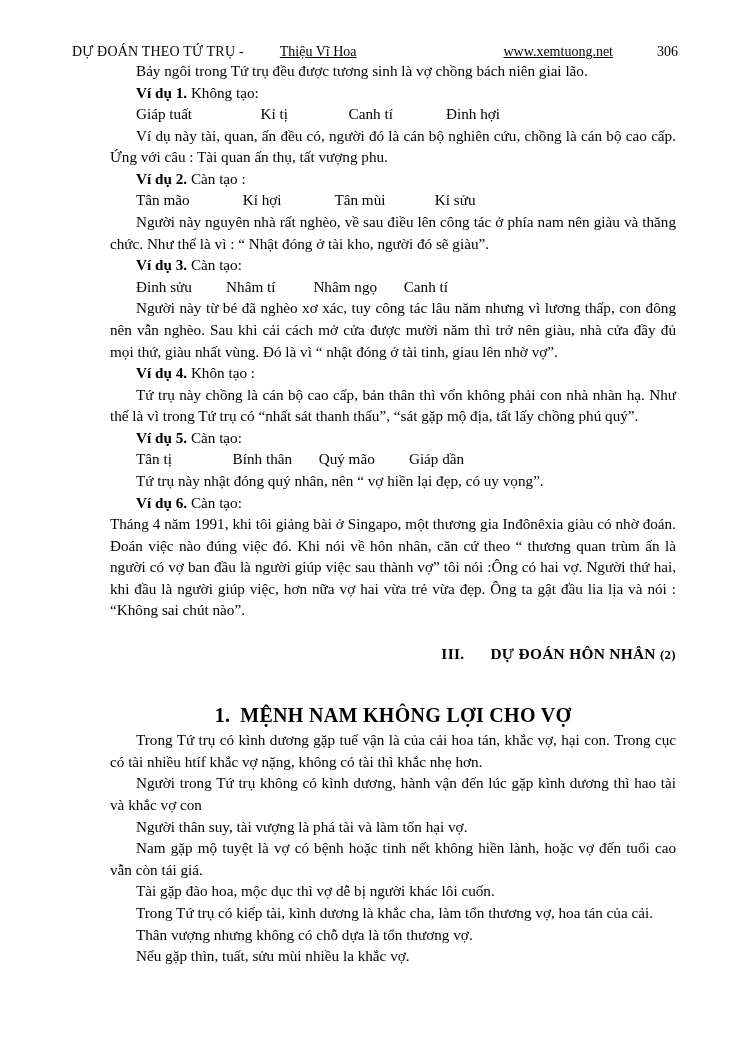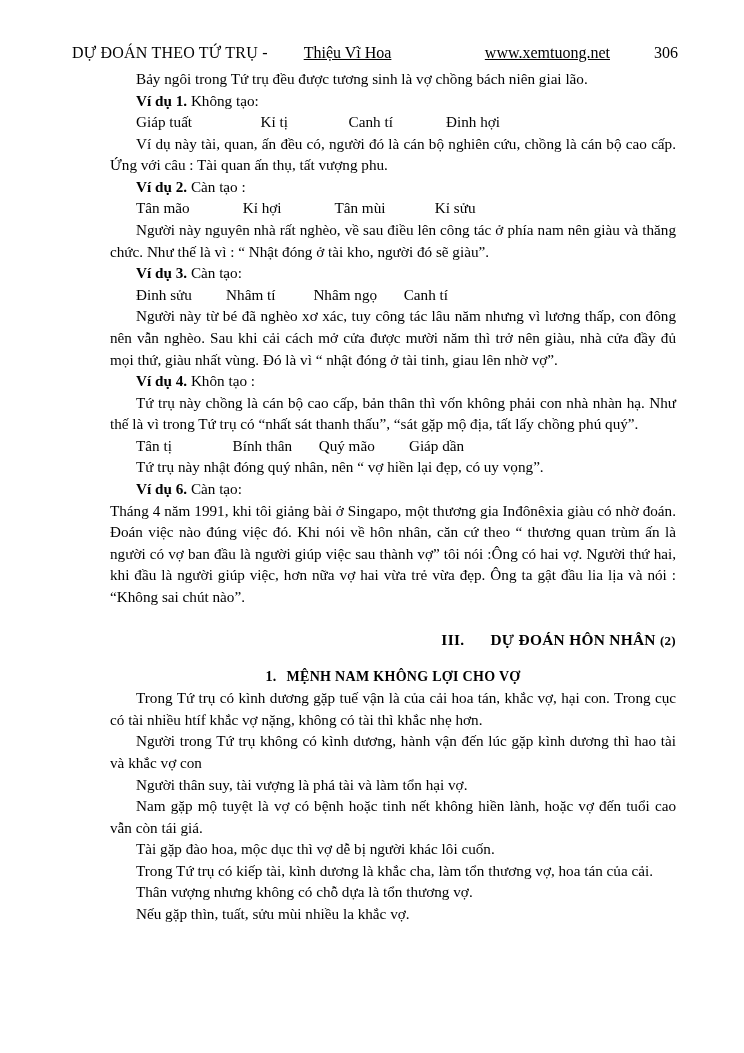--- a/index.html
+++ b/index.html
@@ -18,22 +18,21 @@
     position: relative;
     width: 744px;
     height: 1053px;
     box-sizing: border-box;
     padding: 44px 62px 0 66px;
   }
   
   .header {
     display: flex;
     align-items: baseline;
-    font-size: 16px;
-    margin-bottom: 6px;
+    font-size: 14px;
     padding: 0 4px 0 6px;
   }
   .header .title {
     font-weight: normal;
     letter-spacing: 0.2px;
     white-space: nowrap;
   }
   .header .author {
     margin-left: 36px;
     white-space: nowrap;
@@ -84,22 +83,22 @@
   }
   .section-title .num {
     margin-right: 26px;
   }
   .section-title .small {
     font-size: 13px;
   }
   .subsection-title {
     text-align: center;
     font-weight: bold;
-    font-size: 14px;
-    margin-top: 16px;
+    font-size: 20px;
+    margin-top: 36px;
     letter-spacing: 0.3px;
   }
   .subsection-title .num {
     margin-right: 10px;
   }
   .after-heading {
     margin-top: 10px;
   }
 </style>
 </head>
@@ -126,20 +125,21 @@
     <p class="indent pillar-row">Tân mão              Kỉ hợi              Tân mùi             Kỉ sửu</p>
     <p class="indent">Người này nguyên nhà rất nghèo, về sau điều lên công tác ở phía nam nên giàu và thăng chức. Như thế là vì : “ Nhật đóng ở tài kho, người đó sẽ giàu”.</p>
 
     <p class="indent example-head-line"><span class="example-head"> Ví dụ 3.</span><span class="rest"> Càn tạo:</span></p>
     <p class="indent pillar-row">Đinh sửu         Nhâm tí          Nhâm ngọ       Canh tí</p>
     <p class="indent">Người này từ bé đã nghèo xơ xác, tuy công tác lâu năm nhưng vì lương thấp, con đông nên vẫn nghèo. Sau khi cải cách mở cửa được mười năm thì trở nên giàu, nhà cửa đầy đủ mọi thứ, giàu nhất vùng. Đó là vì “ nhật đóng ở tài tinh, giau lên nhờ vợ”.</p>
 
     <p class="indent example-head-line"><span class="example-head">Ví dụ  4.</span><span class="rest"> Khôn tạo :</span></p>
     <p class="indent">Tứ trụ này chồng là cán bộ cao cấp, bản thân thì vốn không phải con nhà nhàn hạ. Như thế là vì trong Tứ trụ có “nhất sát thanh thấu”, “sát gặp mộ địa, tất lấy chồng phú quý”.</p>
 
+    <p class="indent example-head-line"><span class="example-head">Ví dụ 5.</span><span class="rest"> Càn tạo:</span></p>
     <p class="indent pillar-row">Tân tị                Bính thân       Quý mão         Giáp dần</p>
     <p class="indent">Tứ trụ này nhật đóng quý nhân, nên “ vợ hiền lại đẹp, có uy vọng”.</p>
 
     <p class="indent example-head-line"><span class="example-head">Ví dụ 6.</span><span class="rest"> Càn tạo:</span></p>
     <p>Tháng 4 năm 1991, khi tôi giảng bài ở Singapo, một thương gia Inđônêxia giàu có nhờ đoán. Đoán việc nào đúng việc đó. Khi nói về hôn nhân, căn cứ theo “ thương quan trùm ấn là người có vợ ban đầu là người giúp việc sau thành vợ” tôi nói :Ông có hai vợ. Người thứ hai, khi đầu là người giúp việc, hơn nữa vợ hai vừa trẻ vừa đẹp. Ông ta gật đầu lia lịa và nói : “Không sai chút nào”.</p>
 
     <div class="section-title">
       <span class="num">III.</span><span>DỰ ĐOÁN HÔN NHÂN</span> <span class="small">(2)</span>
     </div>
 

